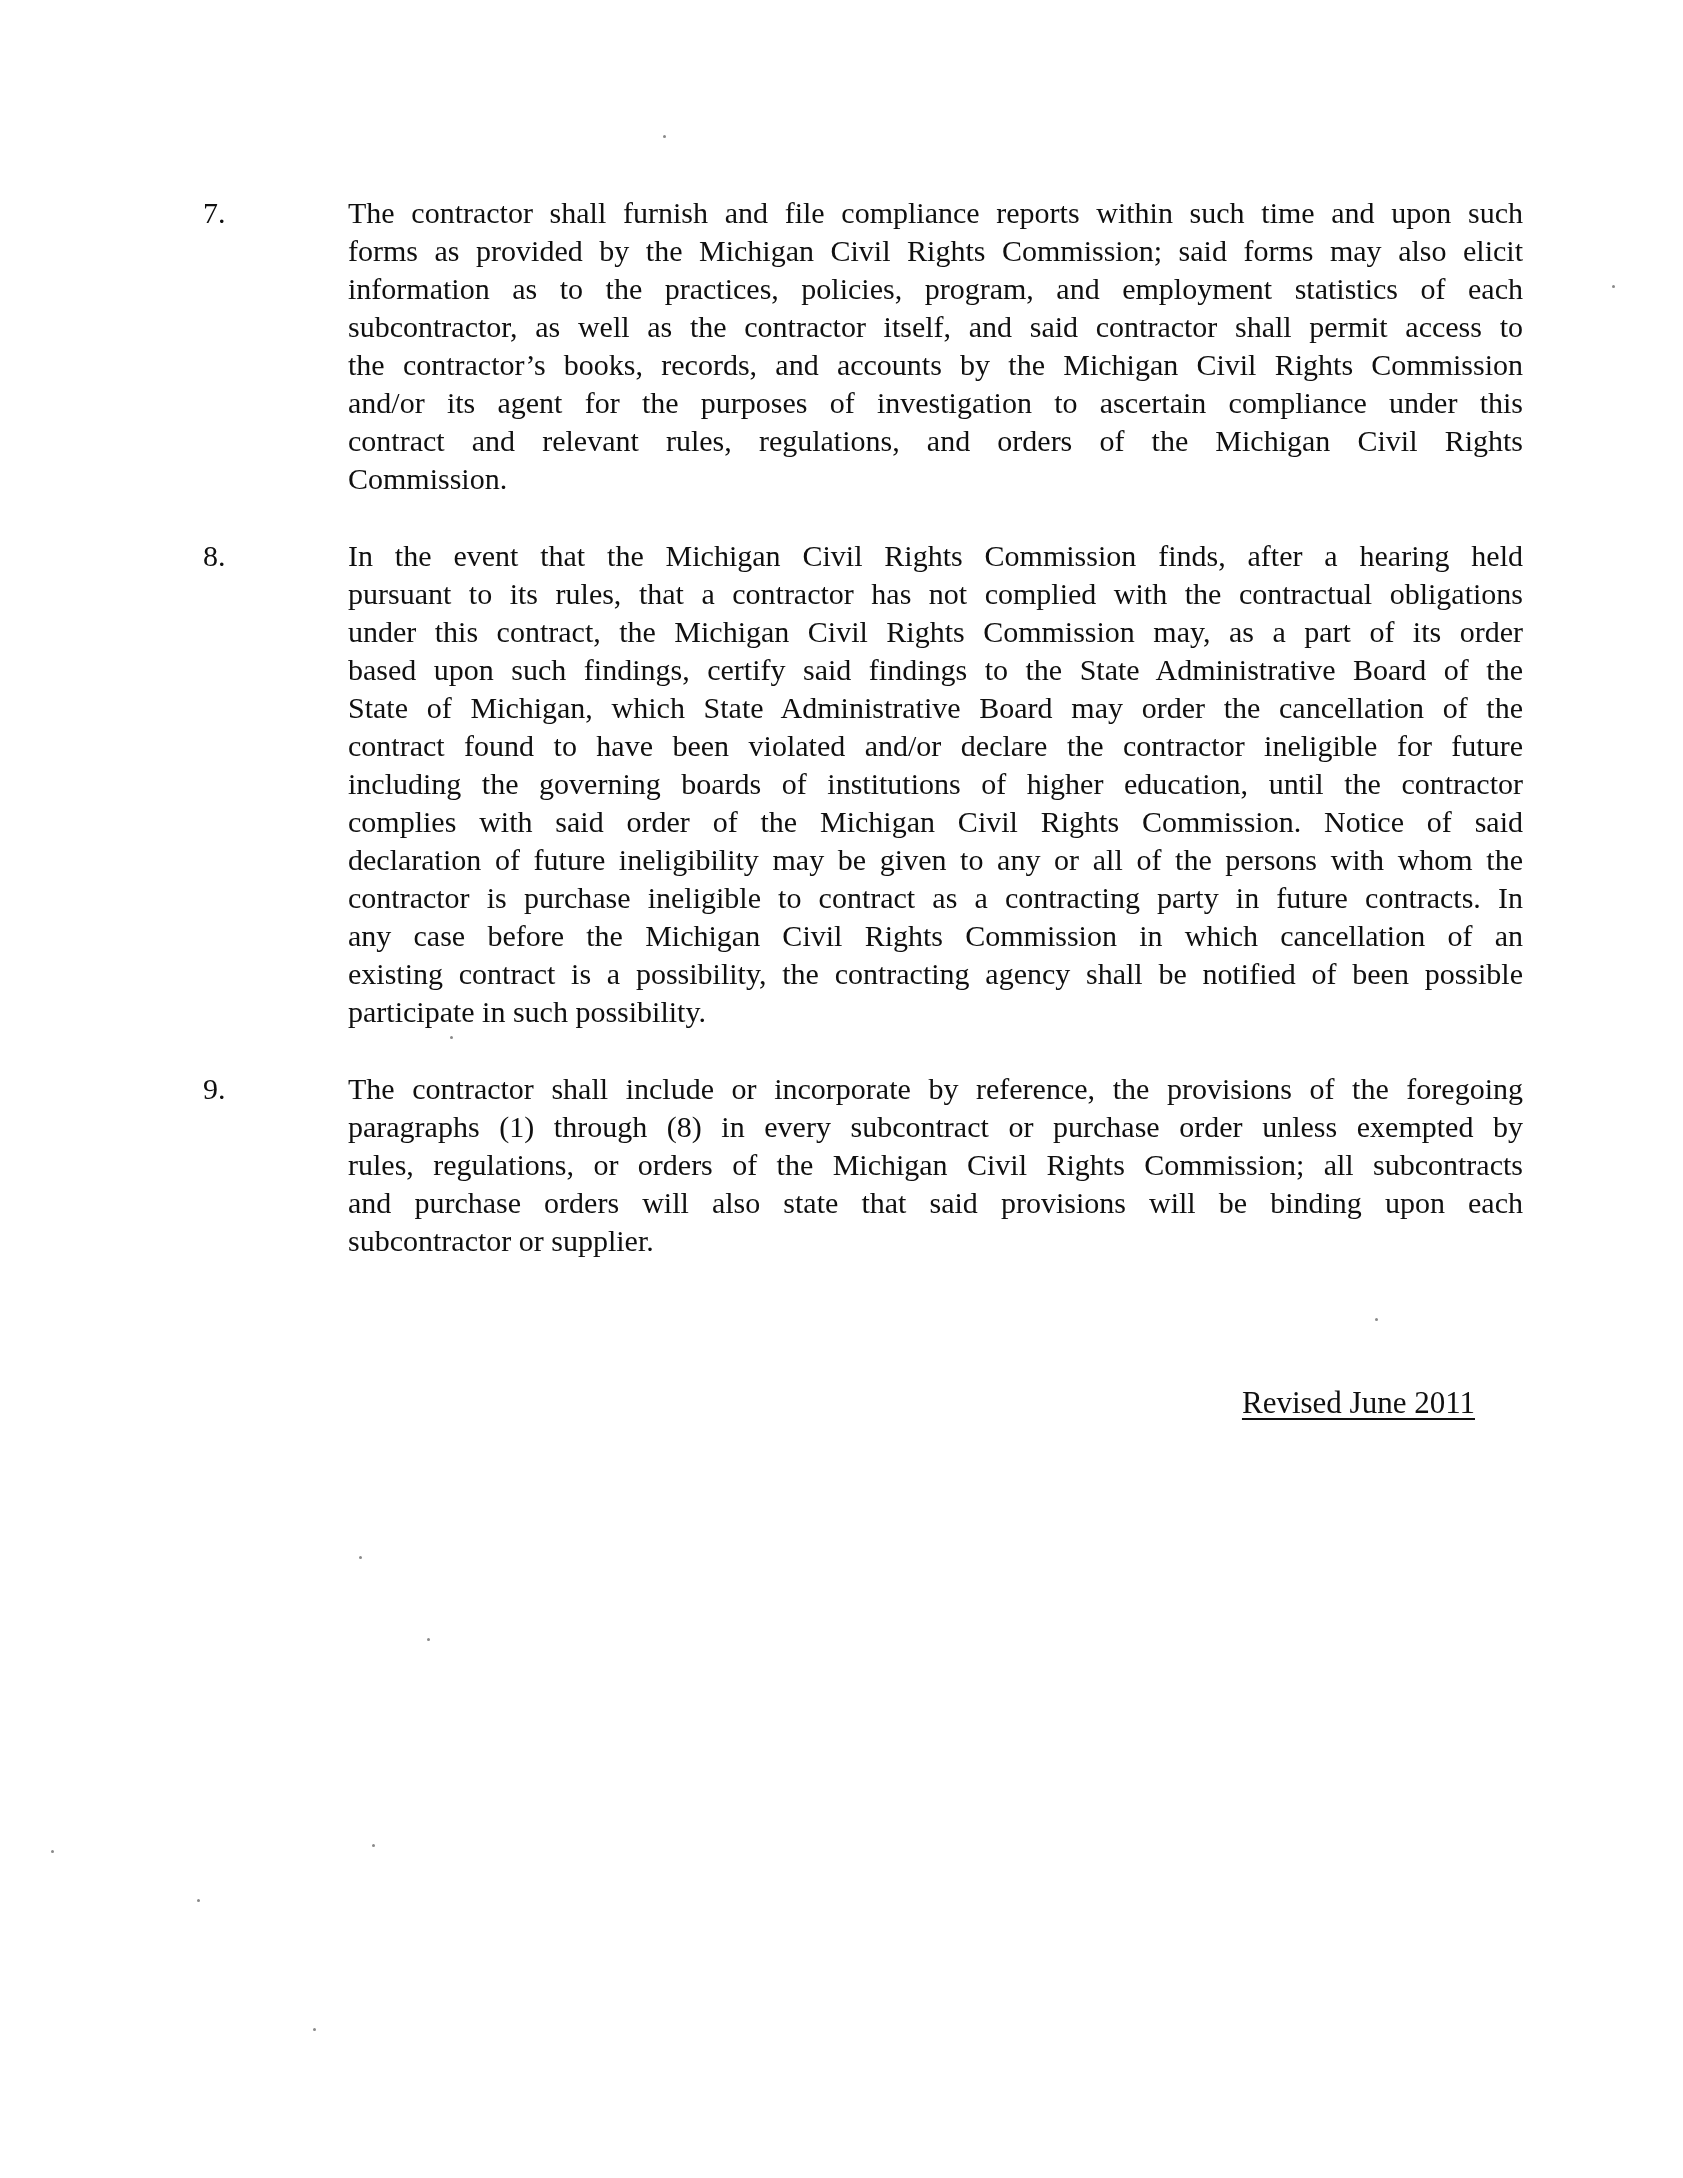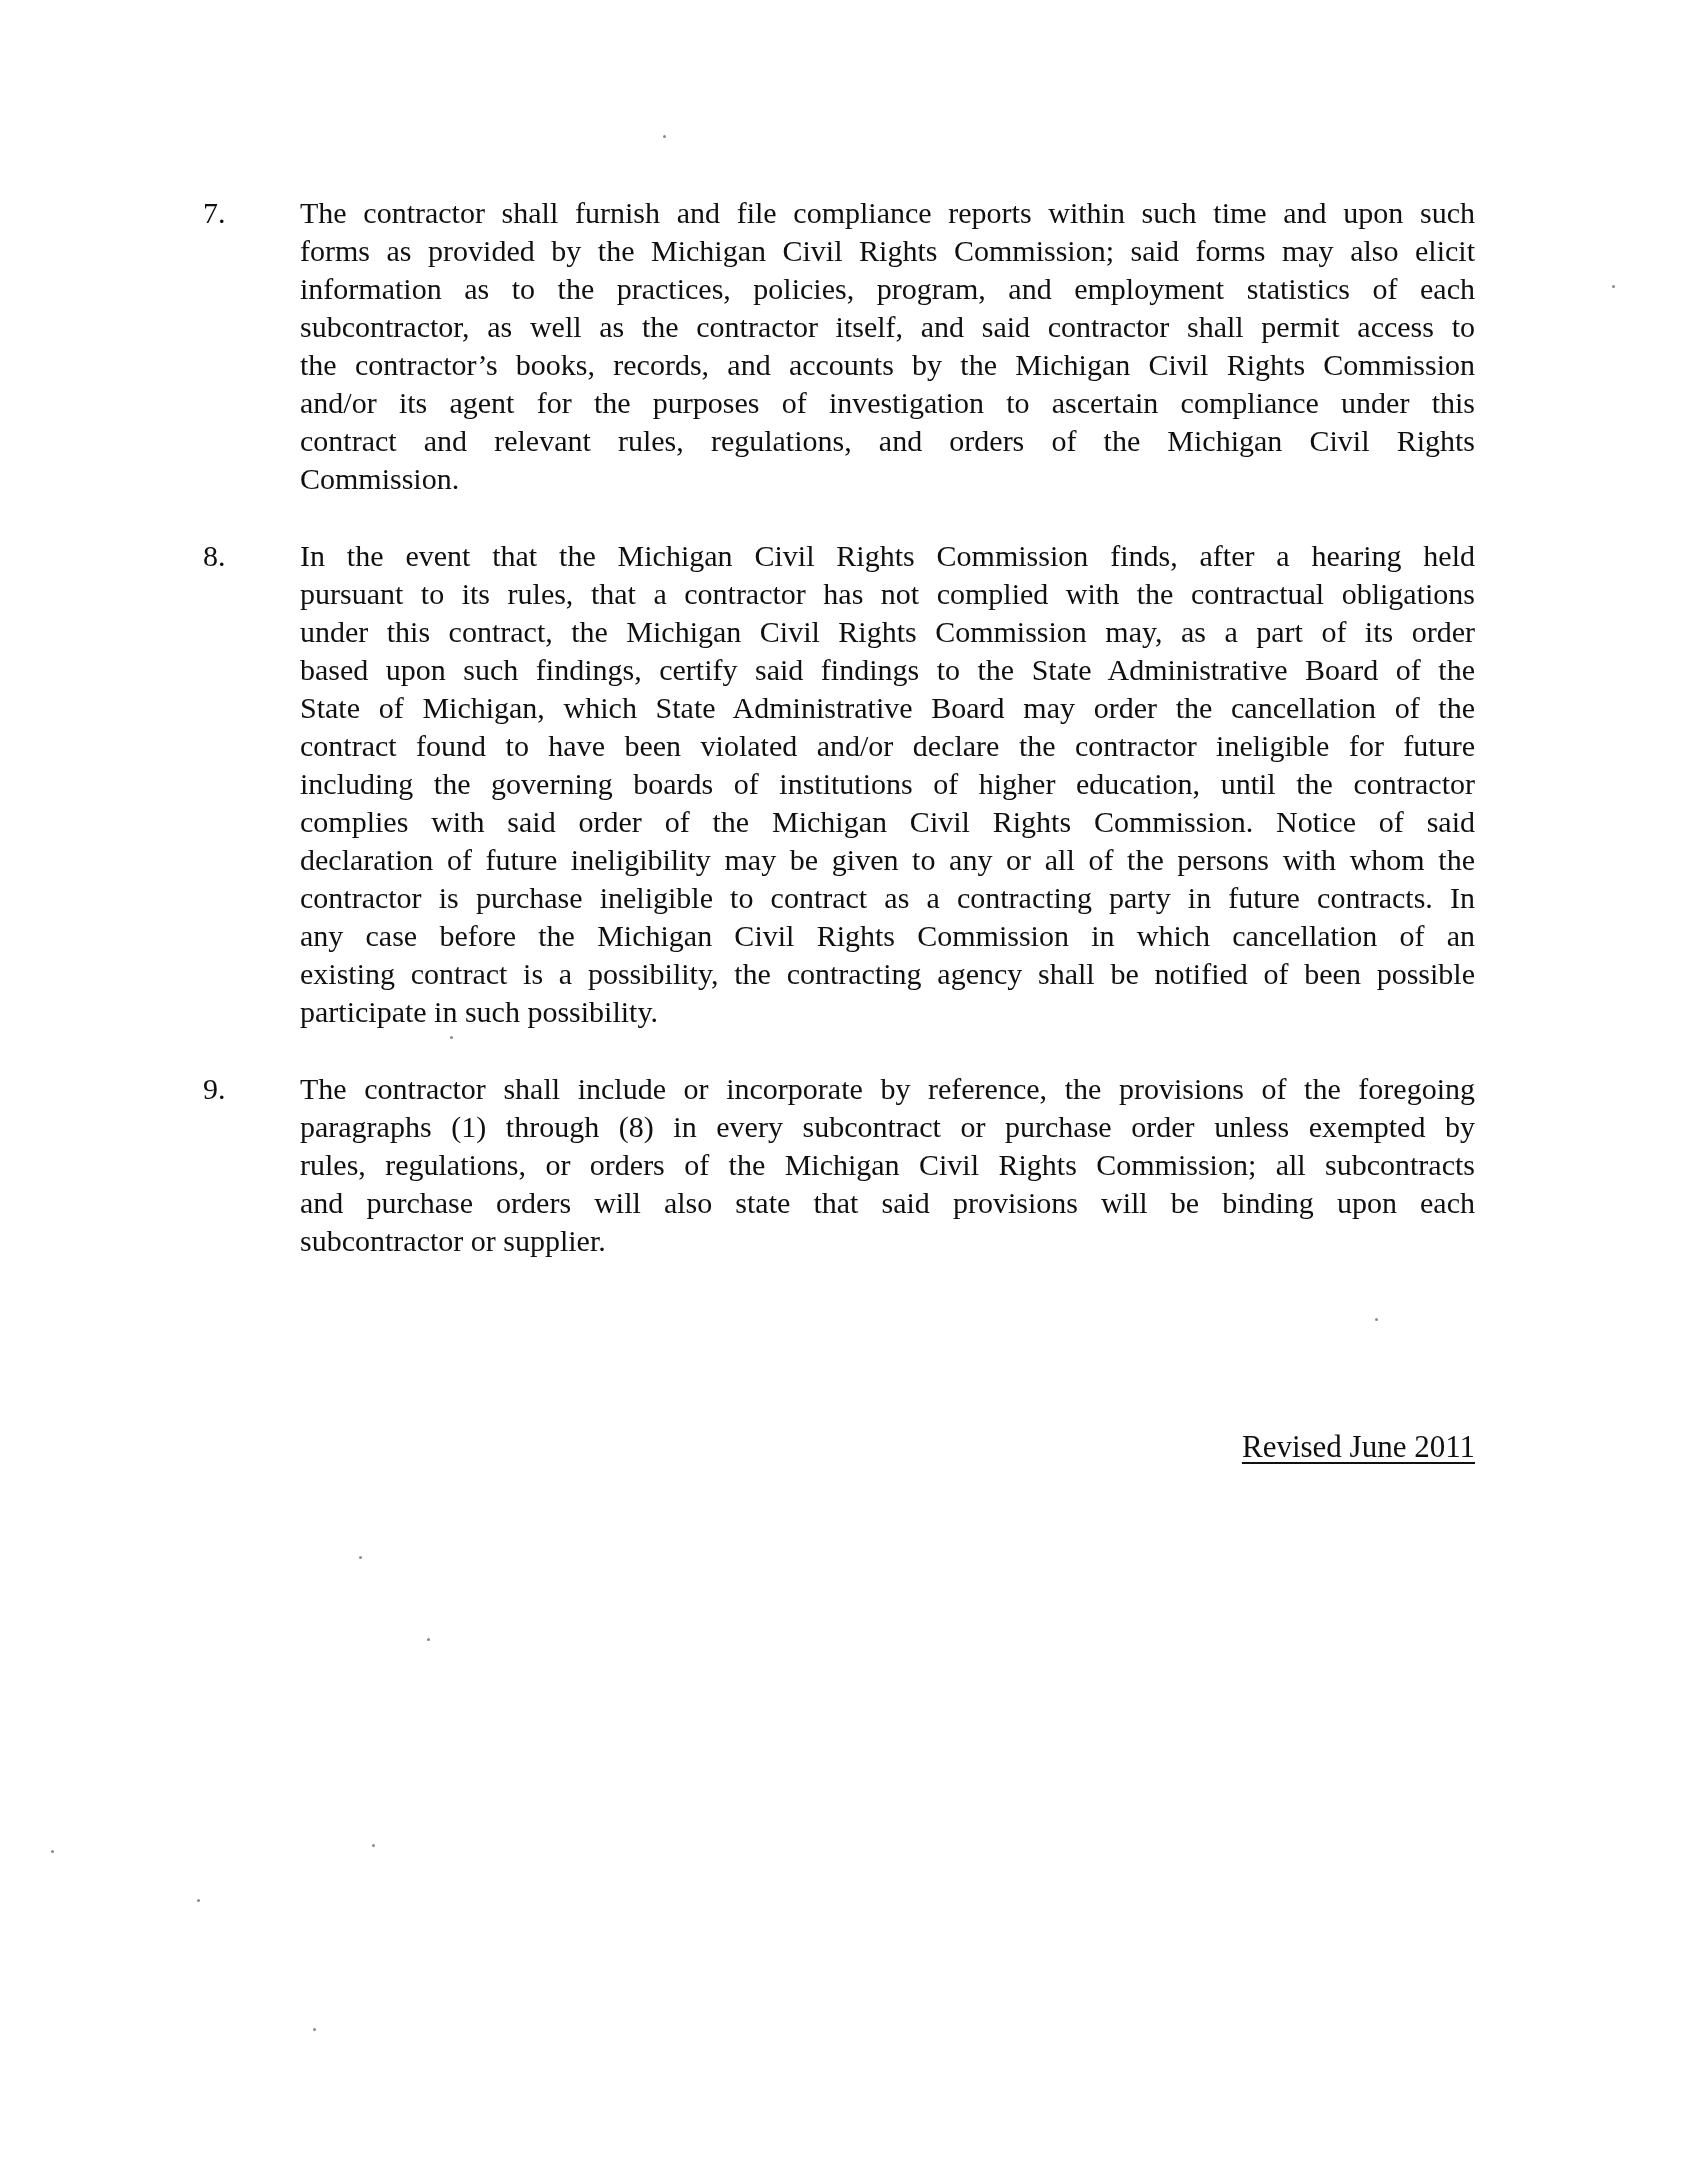--- a/index.html
+++ b/index.html
@@ -32,32 +32,33 @@
     align-items: flex-start;
     margin: 0 0 39px 0;
   }
   .num {
     flex: none;
     width: 97px;
   }
   .body {
     flex: none;
     width: 1175px;
+    margin-left: 48px;
   }
   .line {
     text-align: justify;
     text-align-last: justify;
     white-space: normal;
   }
   .line.last {
     text-align-last: left;
   }
   .footer {
     position: absolute;
-    top: 1428px;
+    top: 1384px;
     right: 208px;
     font-size: 31px;
     text-decoration: underline;
     text-decoration-thickness: 2px;
     text-underline-offset: 5px;
   }
   .speck {
     position: absolute;
     width: 3px;
     height: 3px;

